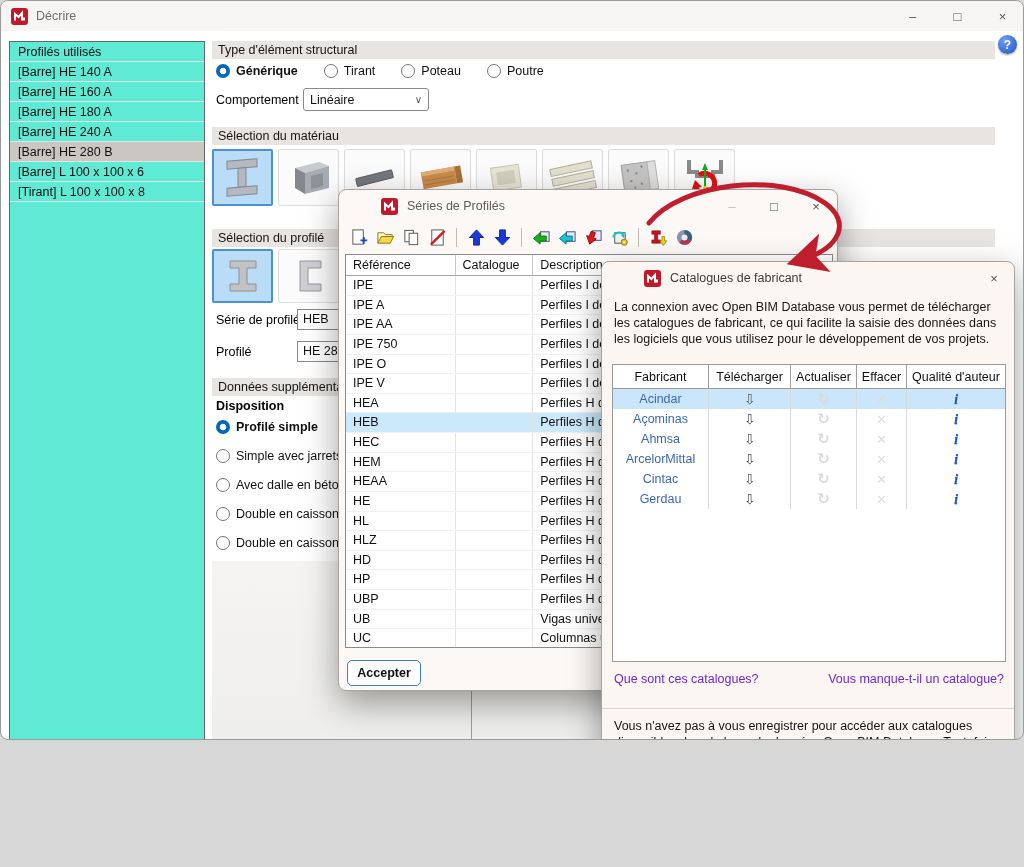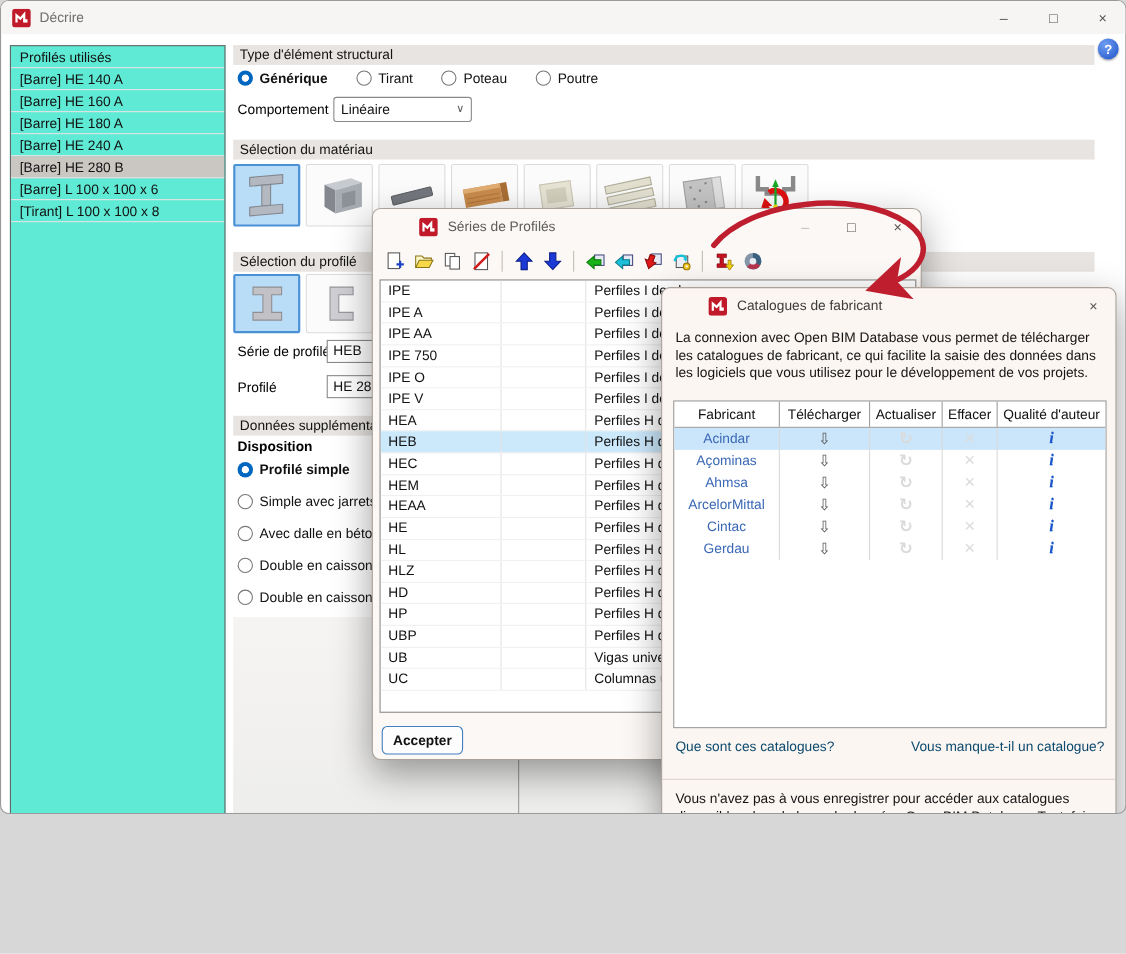--- a/index.html
+++ b/index.html
@@ -106,21 +106,21 @@
          border-right:1px solid #d9d9d9;overflow:hidden;white-space:nowrap;}
   .crow.head .ccell{border-right:1px solid #9e9e9e;}
   .k1{width:96px;}.k2{width:82px;}.k3{width:66px;}.k4{width:50px;}.k5{width:98px;border-right:none!important;}
   .fabname{color:#3a68b5;}
   .ic-down{color:#5a5a5a;font-size:14px;}
   .ic-ref{color:#dadada;font-size:15px;font-weight:bold;}
   .ic-x{color:#dcdcdc;font-size:13px;font-weight:bold;}
   .ic-info{color:#1b53c9;font-family:"Liberation Serif","DejaVu Serif",serif;font-style:italic;
            font-weight:bold;font-size:15px;text-shadow:0 1px 0 #a9cdf4;}
   .linkrow{position:absolute;left:12px;top:410px;width:390px;display:flex;justify-content:space-between;}
-  .link{color:#0c4a6e;white-space:nowrap;cursor:pointer;}
+  .link{color:#6d28d9;white-space:nowrap;cursor:pointer;}
   .sepline{position:absolute;left:0;top:446px;width:100%;height:1px;background:#ded3cc;}
   .note{position:absolute;left:12px;top:456px;width:390px;line-height:16px;color:#151515;}
   .obdlogo{position:absolute;left:12px;top:554px;display:flex;align-items:center;gap:5px;}
   .obdlogo svg{width:32px;height:32px;}
   .obdtext{font-size:17px;letter-spacing:.2px;position:relative;padding-bottom:7px;}
   .obdtext .ob{color:#b9bdc2;}
   .obdtext .db{color:#41444b;font-weight:bold;}
   .obdtext .dashes{position:absolute;right:2px;bottom:0;display:flex;gap:4px;}
   .obdtext .dashes i{width:10px;height:3px;border-radius:2px;display:block;}
   .d1{background:#de8a3c;}.d2{background:#2c6f77;}.d3{background:#d64561;}
@@ -546,20 +546,25 @@
         </span>
 
         <span class="tbicon">
           <svg>
             <use href="#tb-obd"></use>
           </svg>
         </span>
       </div>
 
     <div class="stable">
+      <div class="srow head">
+        <div class="scell c-ref">Référence</div>
+        <div class="scell c-cat">Catalogue</div>
+        <div class="scell c-desc">Description</div>
+      </div>
       <div>
 
           <div class="srow">
             <div class="scell c-ref">IPE</div>
             <div class="scell c-cat"></div>
             <div class="scell c-desc">Perfiles I de ala</div>
           </div>
 
           <div class="srow">
             <div class="scell c-ref">IPE A</div>

